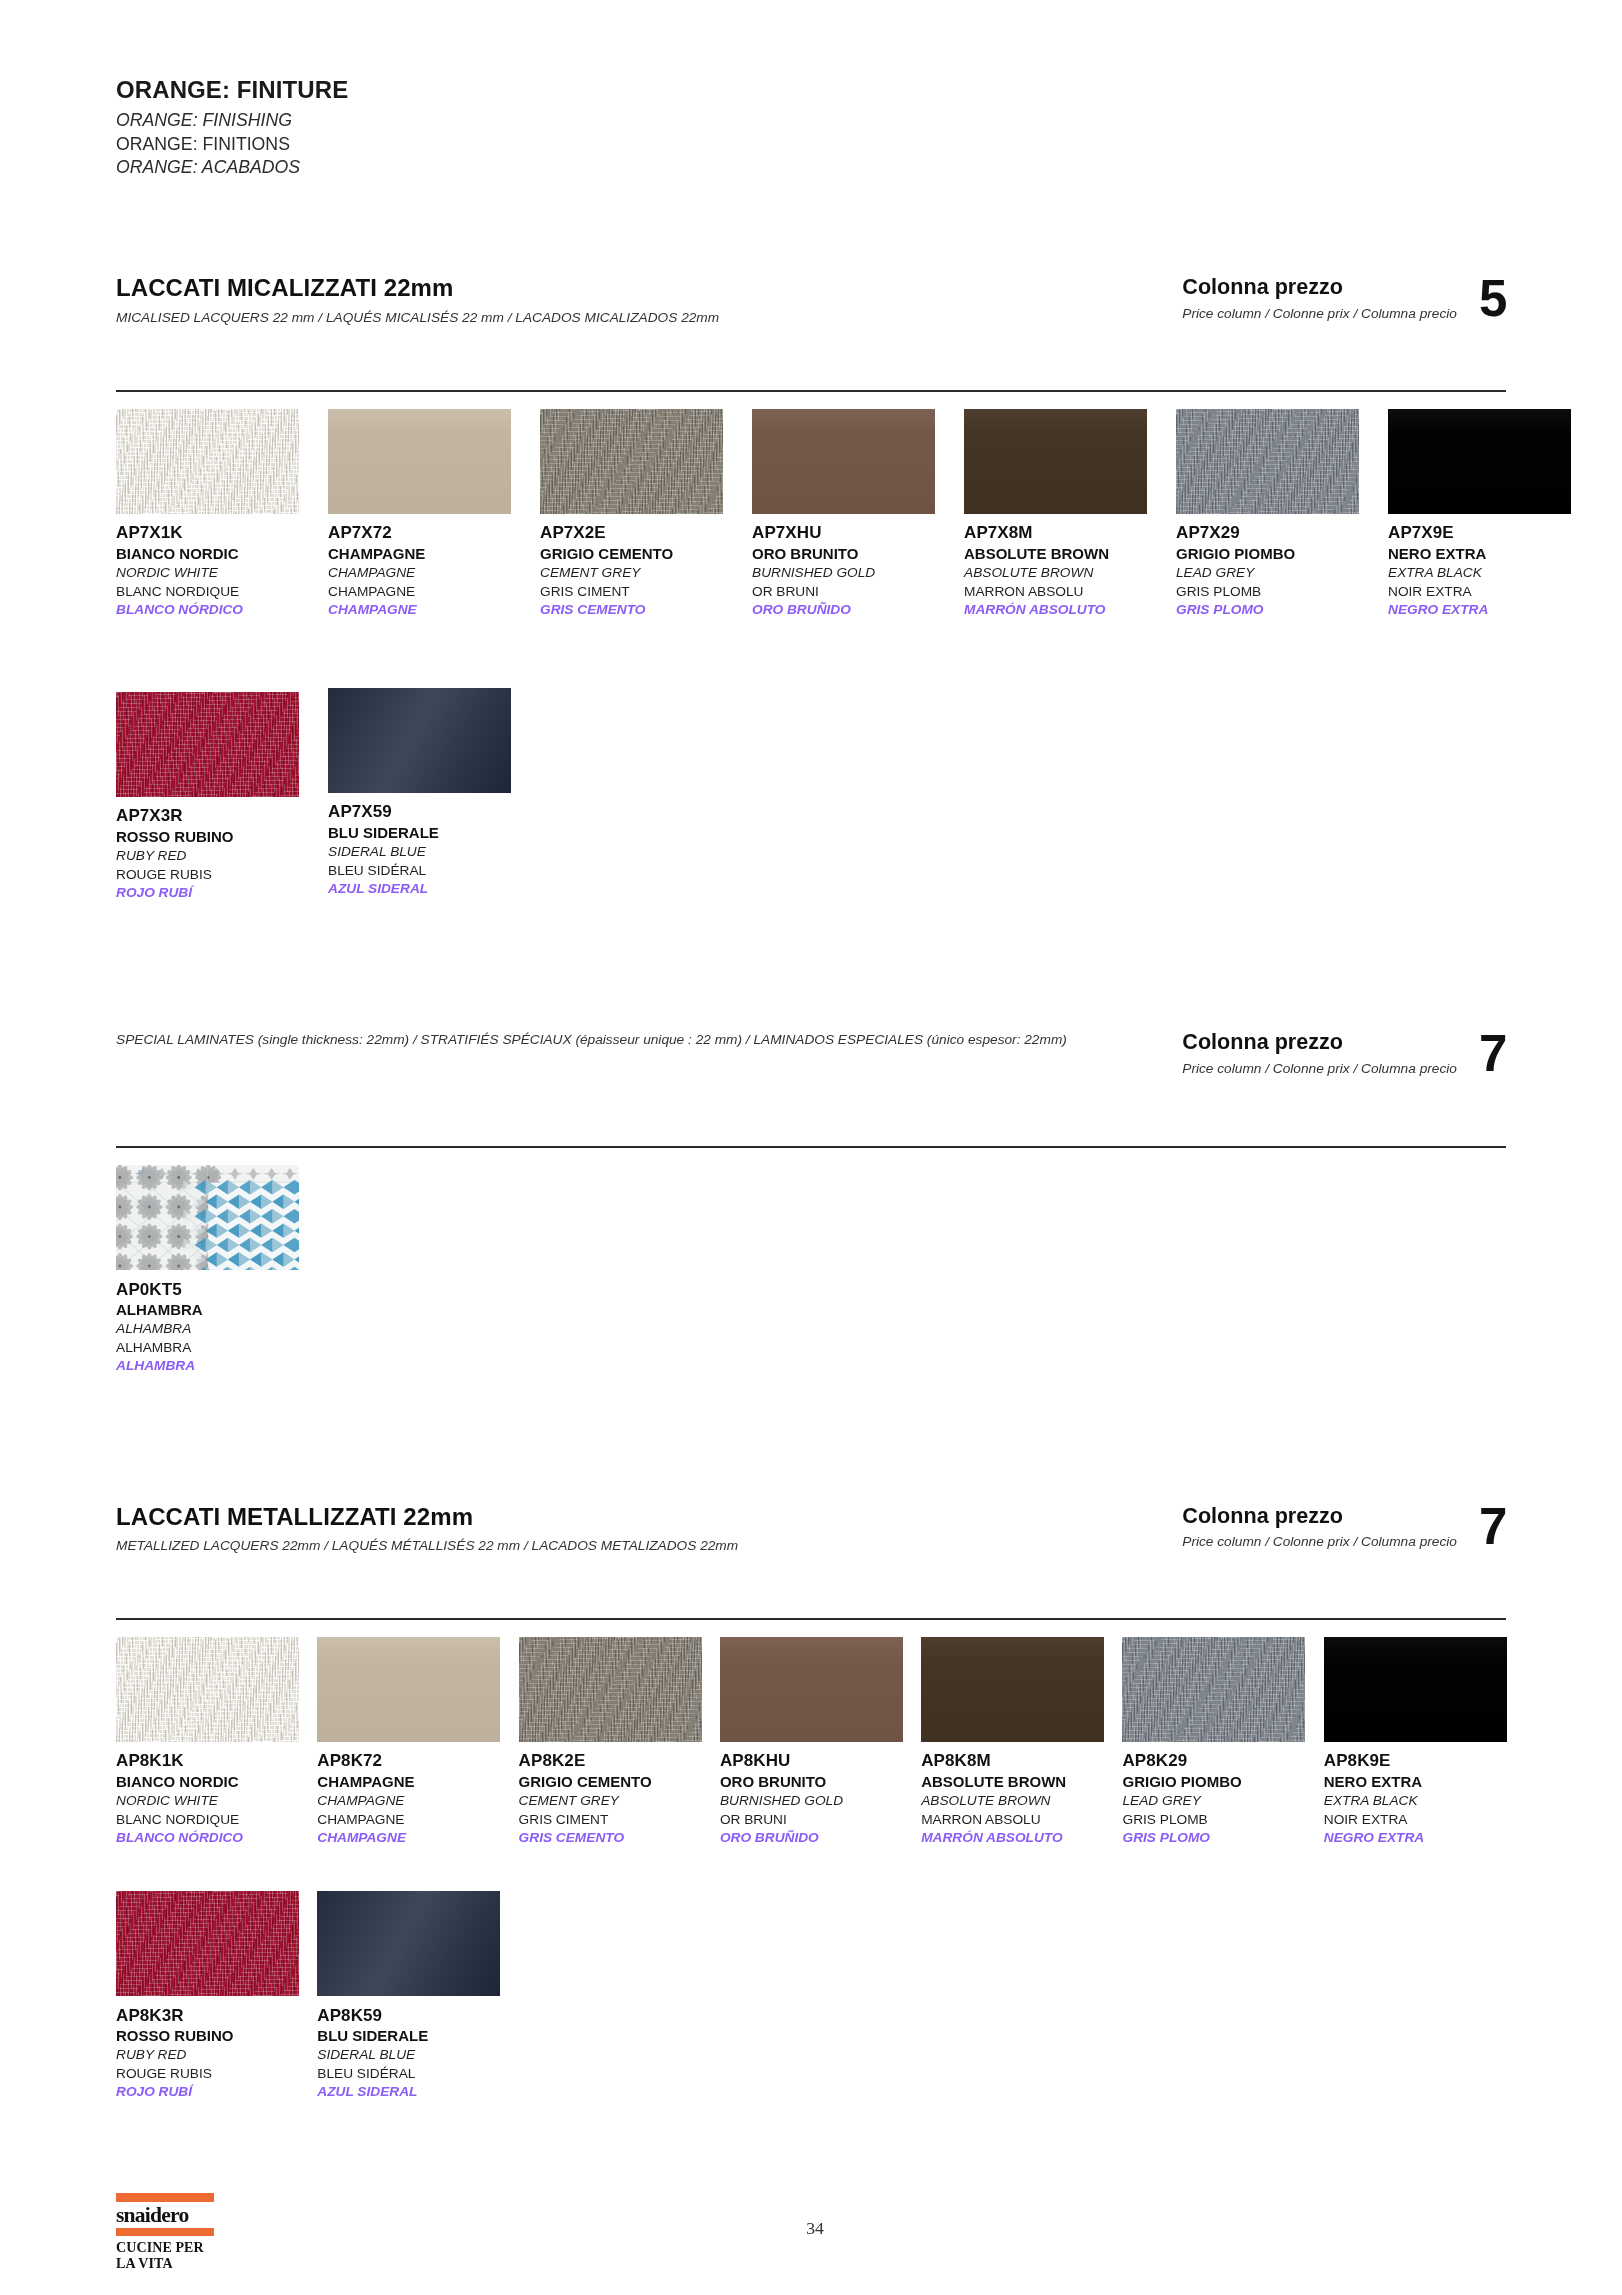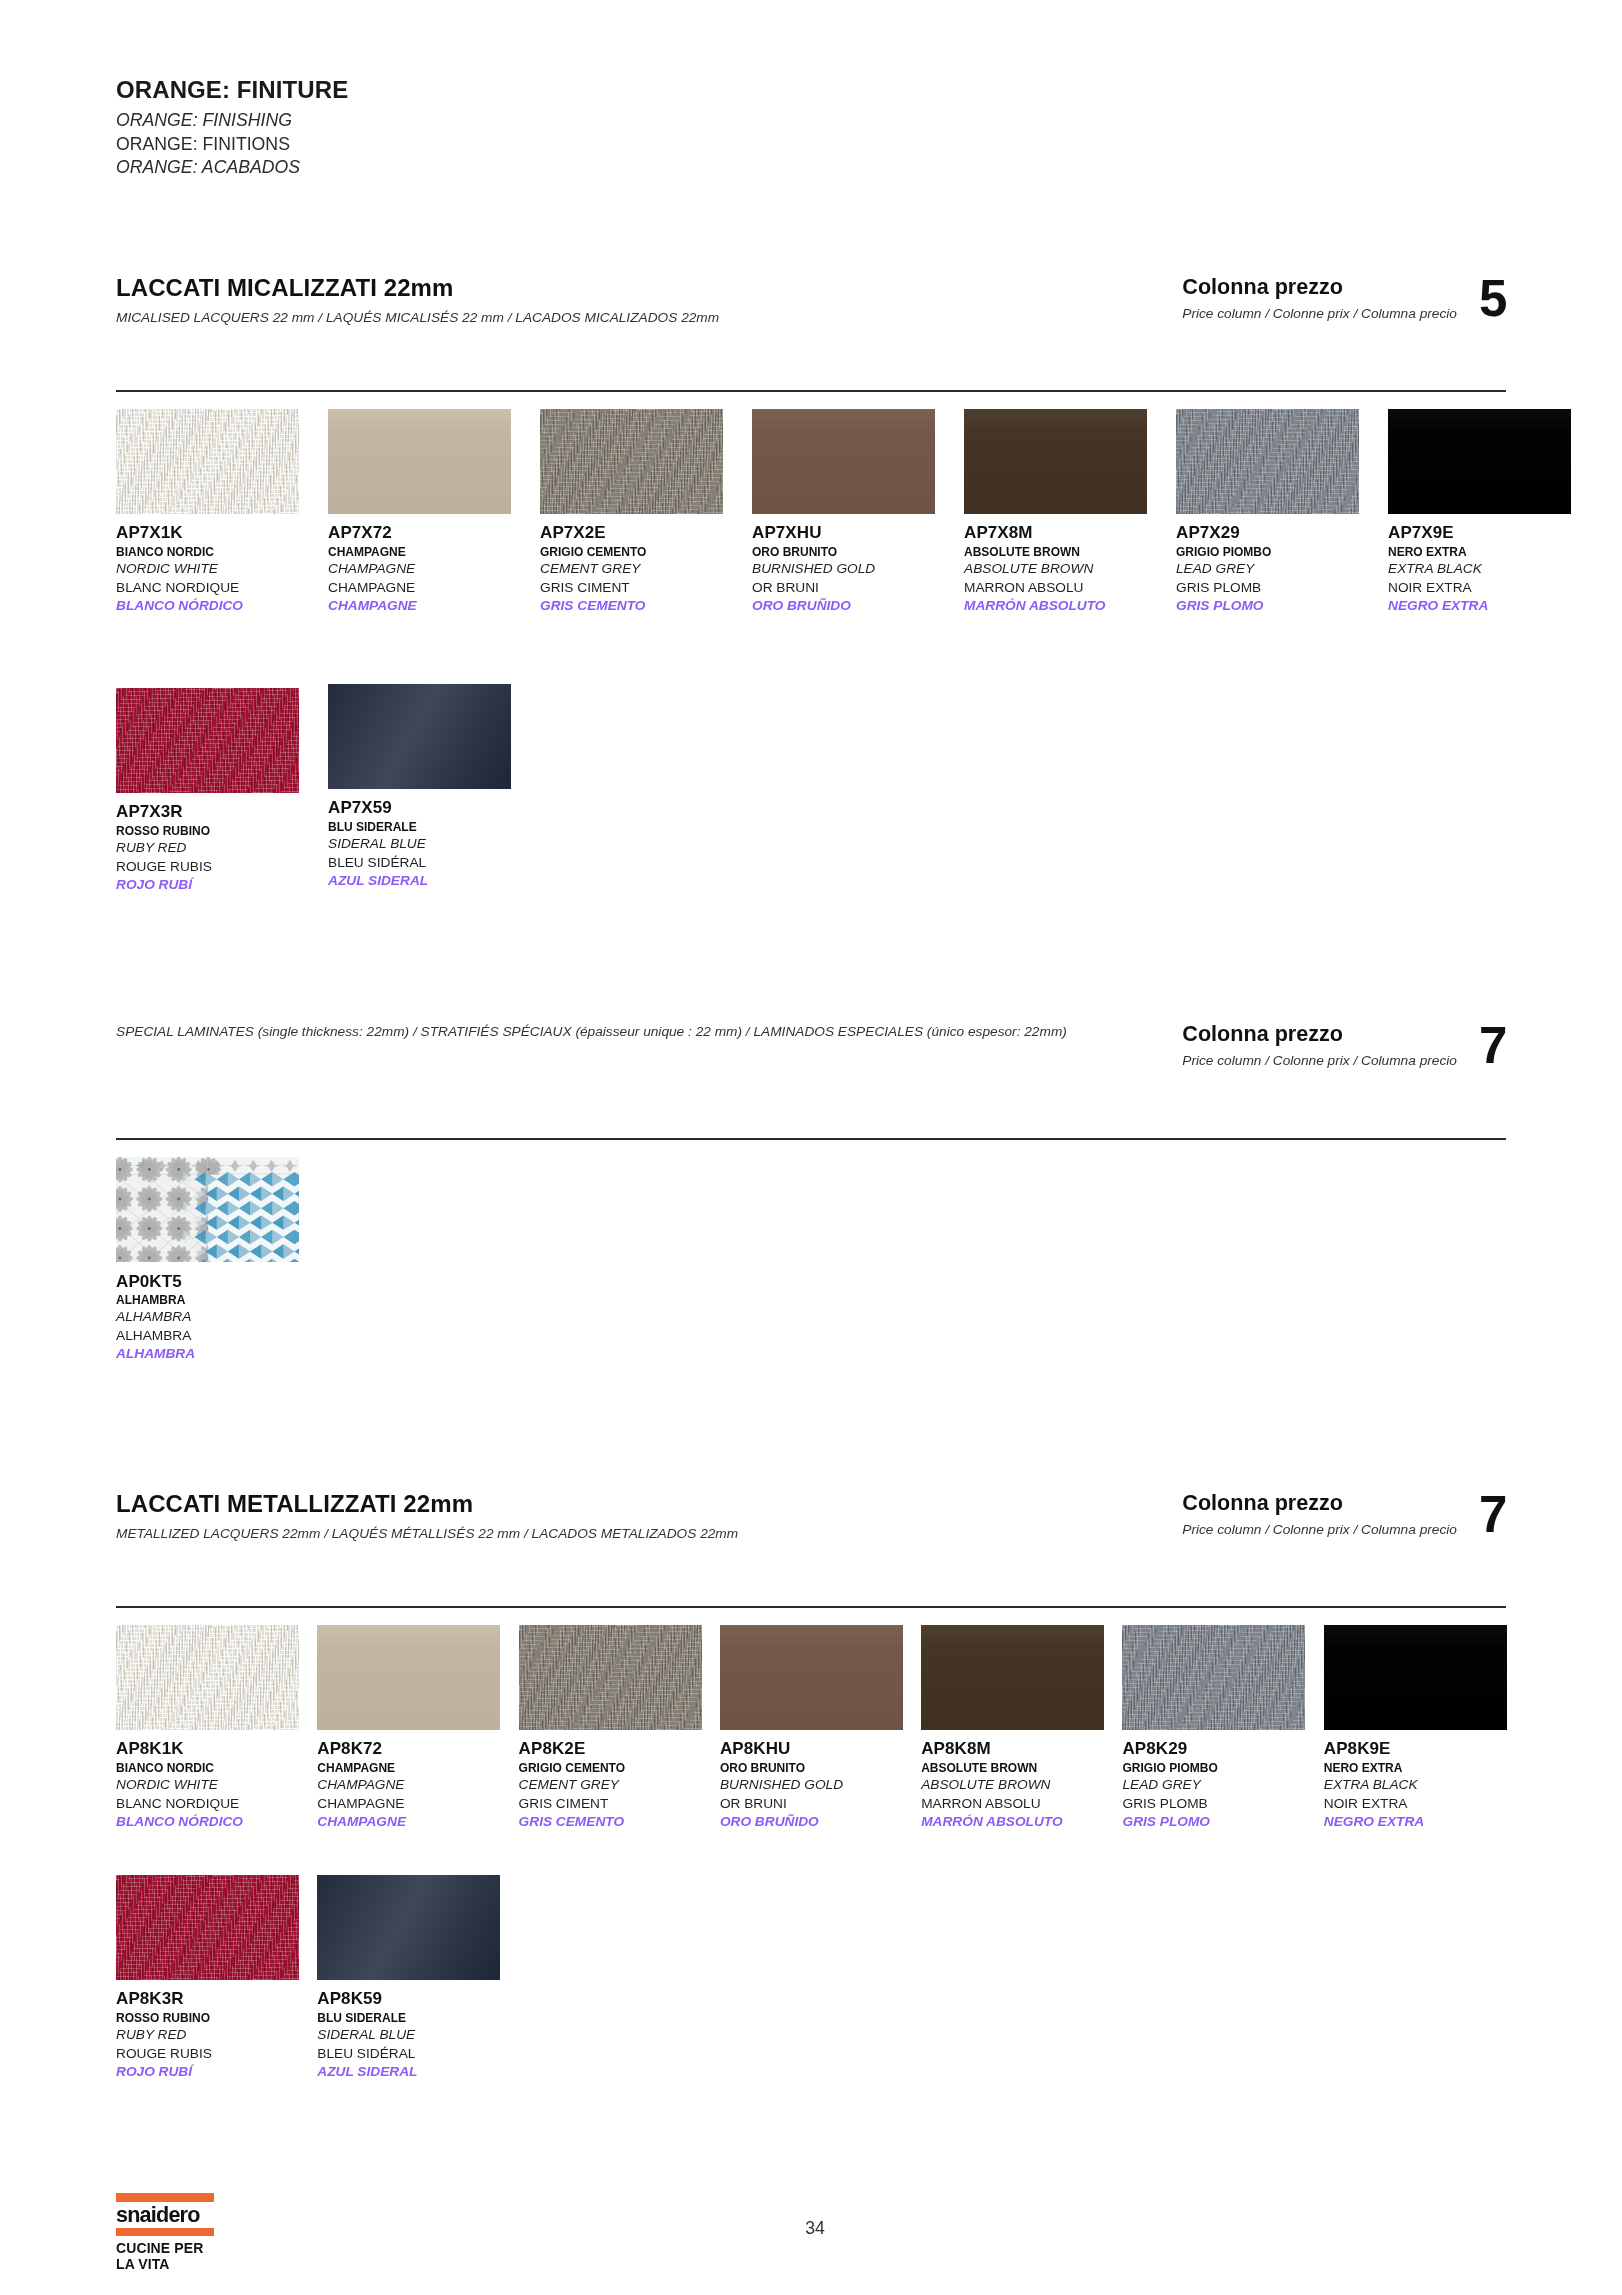--- a/index.html
+++ b/index.html
@@ -127,21 +127,21 @@
 
   .lbl-code {
     font-size: 17px;
     font-weight: bold;
     color: #111;
     margin-top: 9.2px;
     line-height: 1.22;
     letter-spacing: 0.1px;
   }
   .lbl-it {
-    font-size: 12px;
+    font-size: 15px;
     font-weight: bold;
     color: #111;
     line-height: 1.34;
   }
   .lbl-en {
     font-size: 13.7px;
     font-style: italic;
     color: #1f1f1f;
     line-height: 1.34;
   }
@@ -159,20 +159,21 @@
   }
 
   
   .footer {
     position: absolute;
     left: 116px;
     top: 2193px;
     width: 1390px;
     display: flex;
     align-items: flex-end;
+    font-family: Liberation Serif, serif;
   }
   .logo { width: 98px; }
   .logo-bar {
     height: 8.5px;
     background: #ed6a33;
     width: 98px;
   }
   .logo-word {
     font-size: 21.6px;
     font-weight: bold;

